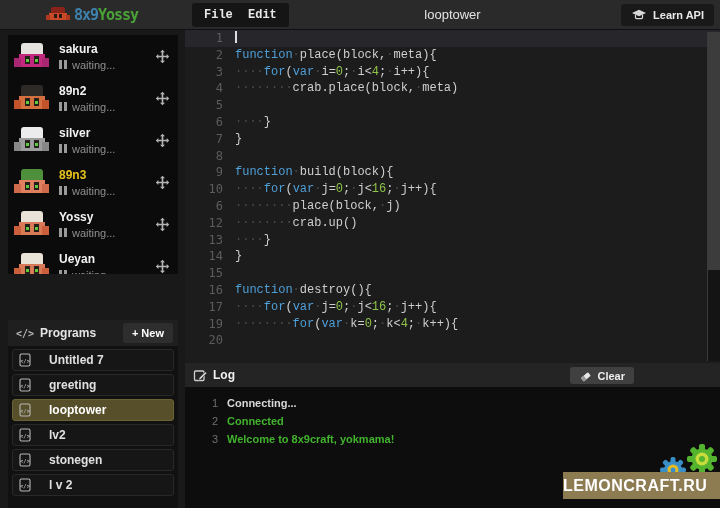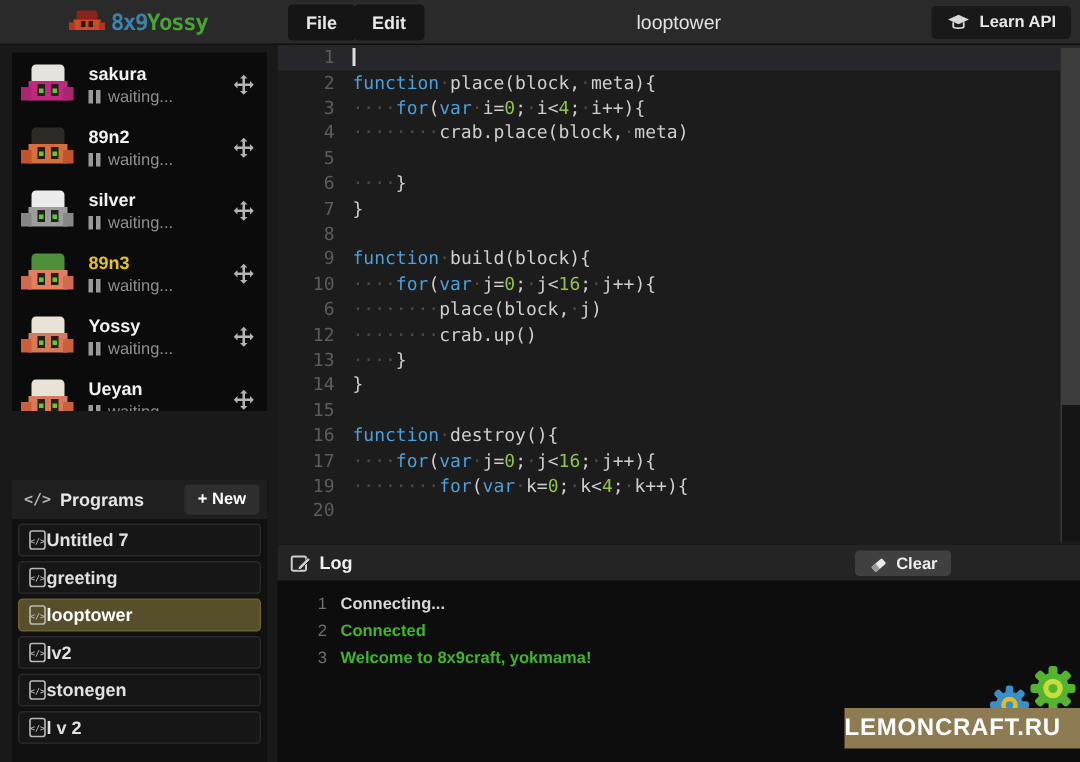--- a/index.html
+++ b/index.html
@@ -13,21 +13,21 @@
   .logo-text{font-family:"DejaVu Sans Mono",monospace;font-weight:bold;font-size:15px;letter-spacing:-1px;}
   .logo-num{color:#3d82ad;} .logo-word{color:#4aa336;}
   .logo-crab{position:relative;width:22px;height:16px;flex:none;}
   .lc-hat{position:absolute;left:4px;top:0;width:14px;height:6px;background:#8a241a;border-radius:2px 2px 0 0;}
   .lc-body{position:absolute;left:2px;top:6px;width:18px;height:7px;background:#c84a28;}
   .lc-eye{position:absolute;top:7px;width:3px;height:4px;background:#2a1a12;}
   .lc-eye.l{left:7px;} .lc-eye.r{left:12px;}
   .lc-claw{position:absolute;top:8px;width:4px;height:5px;background:#b03820;}
   .lc-claw.l{left:-1px;} .lc-claw.r{right:-1px;}
   .menu-btn{position:absolute;top:3px;height:24px;padding:0 12px;background:#151515;border:none;border-radius:3px;
-            color:#e8e8e8;font-family:Liberation Sans, sans-serif;font-weight:bold;font-size:12px;cursor:pointer;}
+            color:#e8e8e8;font-family:Liberation Mono, monospace;font-weight:bold;font-size:12px;cursor:pointer;}
   #file-btn{left:192px;} #edit-btn{left:236px;}
   #doc-title{position:absolute;left:185px;right:0;top:0;height:30px;line-height:30px;text-align:center;
              color:#e2e2e2;font-size:13px;}
   #learn-api{position:absolute;right:6px;top:4px;height:22px;background:#191919;border:none;border-radius:3px;
              color:#e8e8e8;font-family:"Liberation Sans",sans-serif;font-weight:bold;font-size:11px;
              display:flex;align-items:center;gap:6px;padding:0 10px;cursor:pointer;}
 
   
   #players-panel{position:absolute;left:8px;top:35px;width:170px;height:239px;background:#0b0b0b;overflow:hidden;}
   .player{height:42px;display:flex;align-items:center;padding:0 8px 0 6px;}
@@ -47,31 +47,31 @@
   .move-icon{flex:none;align-self:center;cursor:pointer;}
 
   
   #programs-panel{position:absolute;left:8px;top:320px;width:170px;height:188px;background:#111;overflow:hidden;}
   .prog-header{height:26px;display:flex;align-items:center;padding:0 5px 0 8px;background:#1f1f1f;}
   .code-glyph{color:#b5b5b5;font-family:"DejaVu Sans Mono",monospace;font-weight:bold;font-size:10px;margin-right:6px;}
   .prog-title{flex:1;color:#e5e5e5;font-weight:bold;font-size:12px;}
   #new-btn{background:#2e2e2e;border:none;border-radius:3px;color:#fff;font-family:"Liberation Sans",sans-serif;
            font-weight:bold;font-size:11px;padding:4px 9px;cursor:pointer;}
   .prog-item{margin:3px 4px 0 4px;height:22px;background:#161616;border:1px solid #282828;border-radius:3px;
-             display:flex;align-items:center;gap:0;padding:0 6px;color:#e0e0e0;font-weight:bold;font-size:12px;cursor:pointer;}
+             display:flex;align-items:center;gap:18px;padding:0 6px;color:#e0e0e0;font-weight:bold;font-size:12px;cursor:pointer;}
   .prog-item.selected{background:var(--sel-bg,#574f29);border-color:#6b6233;color:#fff;}
   .prog-item svg{flex:none;}
 
   
   #editor{position:absolute;left:185px;top:30px;width:535px;height:333px;background:#1c1c1c;overflow:hidden;
           font-family:"DejaVu Sans Mono",monospace;font-size:12px;}
   .code-line{display:flex;height:16.8px;line-height:16.8px;white-space:pre;}
   .code-line.active{background:#27272b;}
   .gutter-num{width:50px;padding-right:12px;text-align:right;color:#5c5c5c;flex:none;}
-  .code-text{color:var(--plain,#cfcfcf);}
+  .code-text{color:var(--plain,#cfcfcf);font-family:Liberation Mono, monospace;}
   .tok-kw{color:var(--kw,#4f9fd8);} .tok-num{color:var(--num,#8fc34a);} .tok-ws{color:var(--ws,#4a4a4a);}
   .cursor{display:inline-block;width:2px;height:12px;background:#dedede;vertical-align:-2px;}
   #scrollbar{position:absolute;right:0;top:2px;width:13px;height:329px;background:#141414;border-left:1px solid #3a3a3a;}
   #scroll-thumb{position:absolute;left:0;top:0;width:100%;height:238px;background:#3c3c3c;cursor:pointer;}
 
   
   #log{position:absolute;left:185px;top:363px;width:535px;height:145px;background:#0d0d0d;}
   .log-header{position:absolute;left:0;top:0;right:0;height:24px;background:#242424;display:flex;align-items:center;
               gap:6px;padding:0 8px;}
   .log-title{color:#f0f0f0;font-weight:bold;font-size:12px;text-align:right;}

